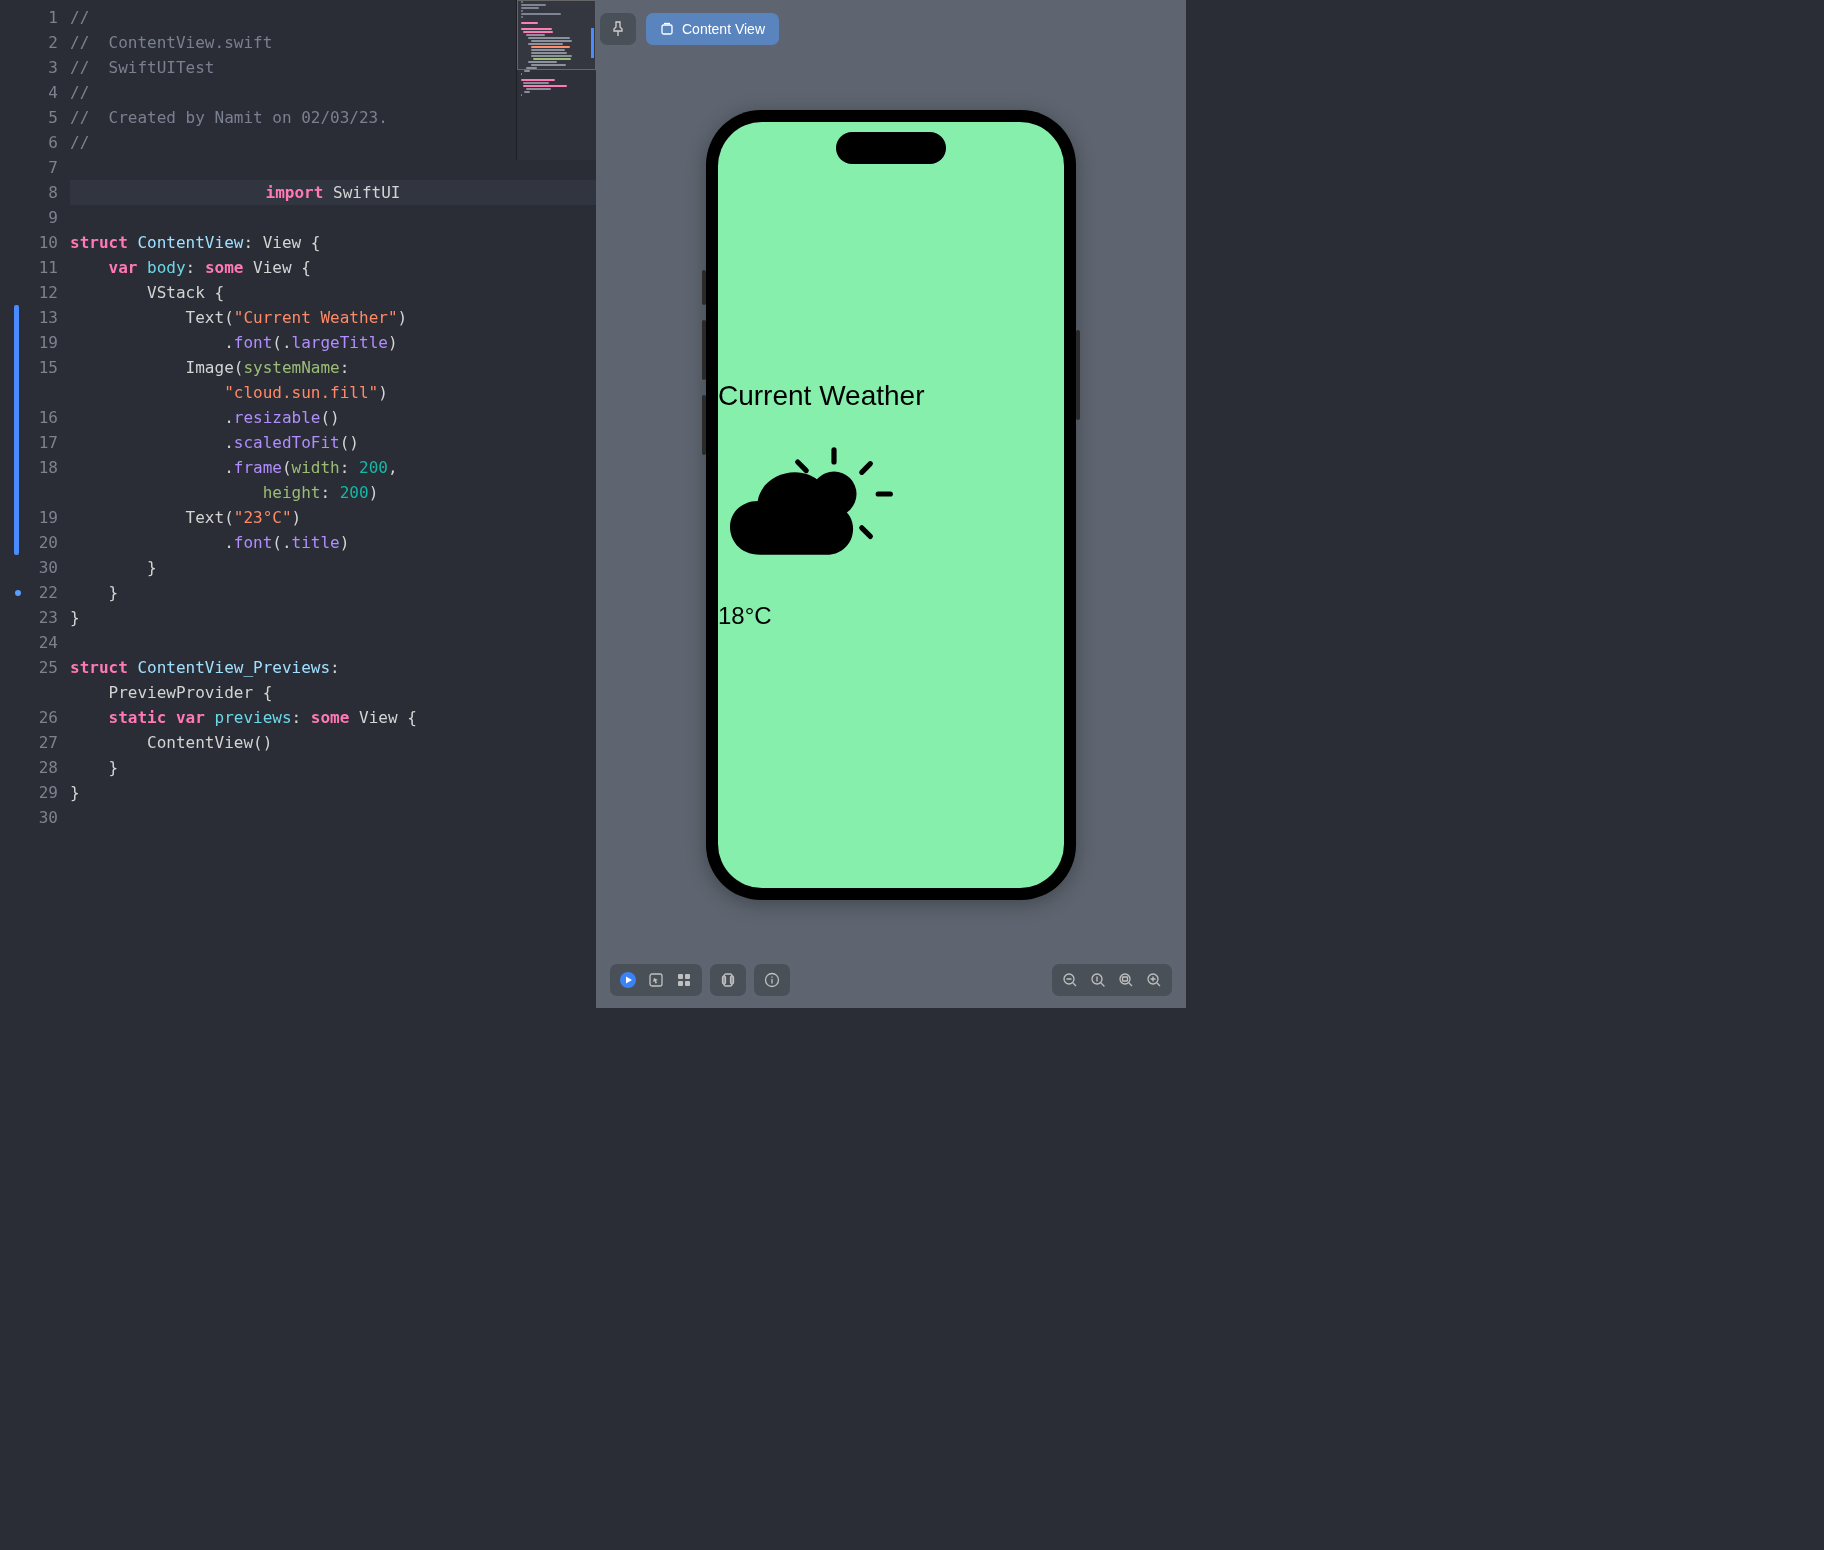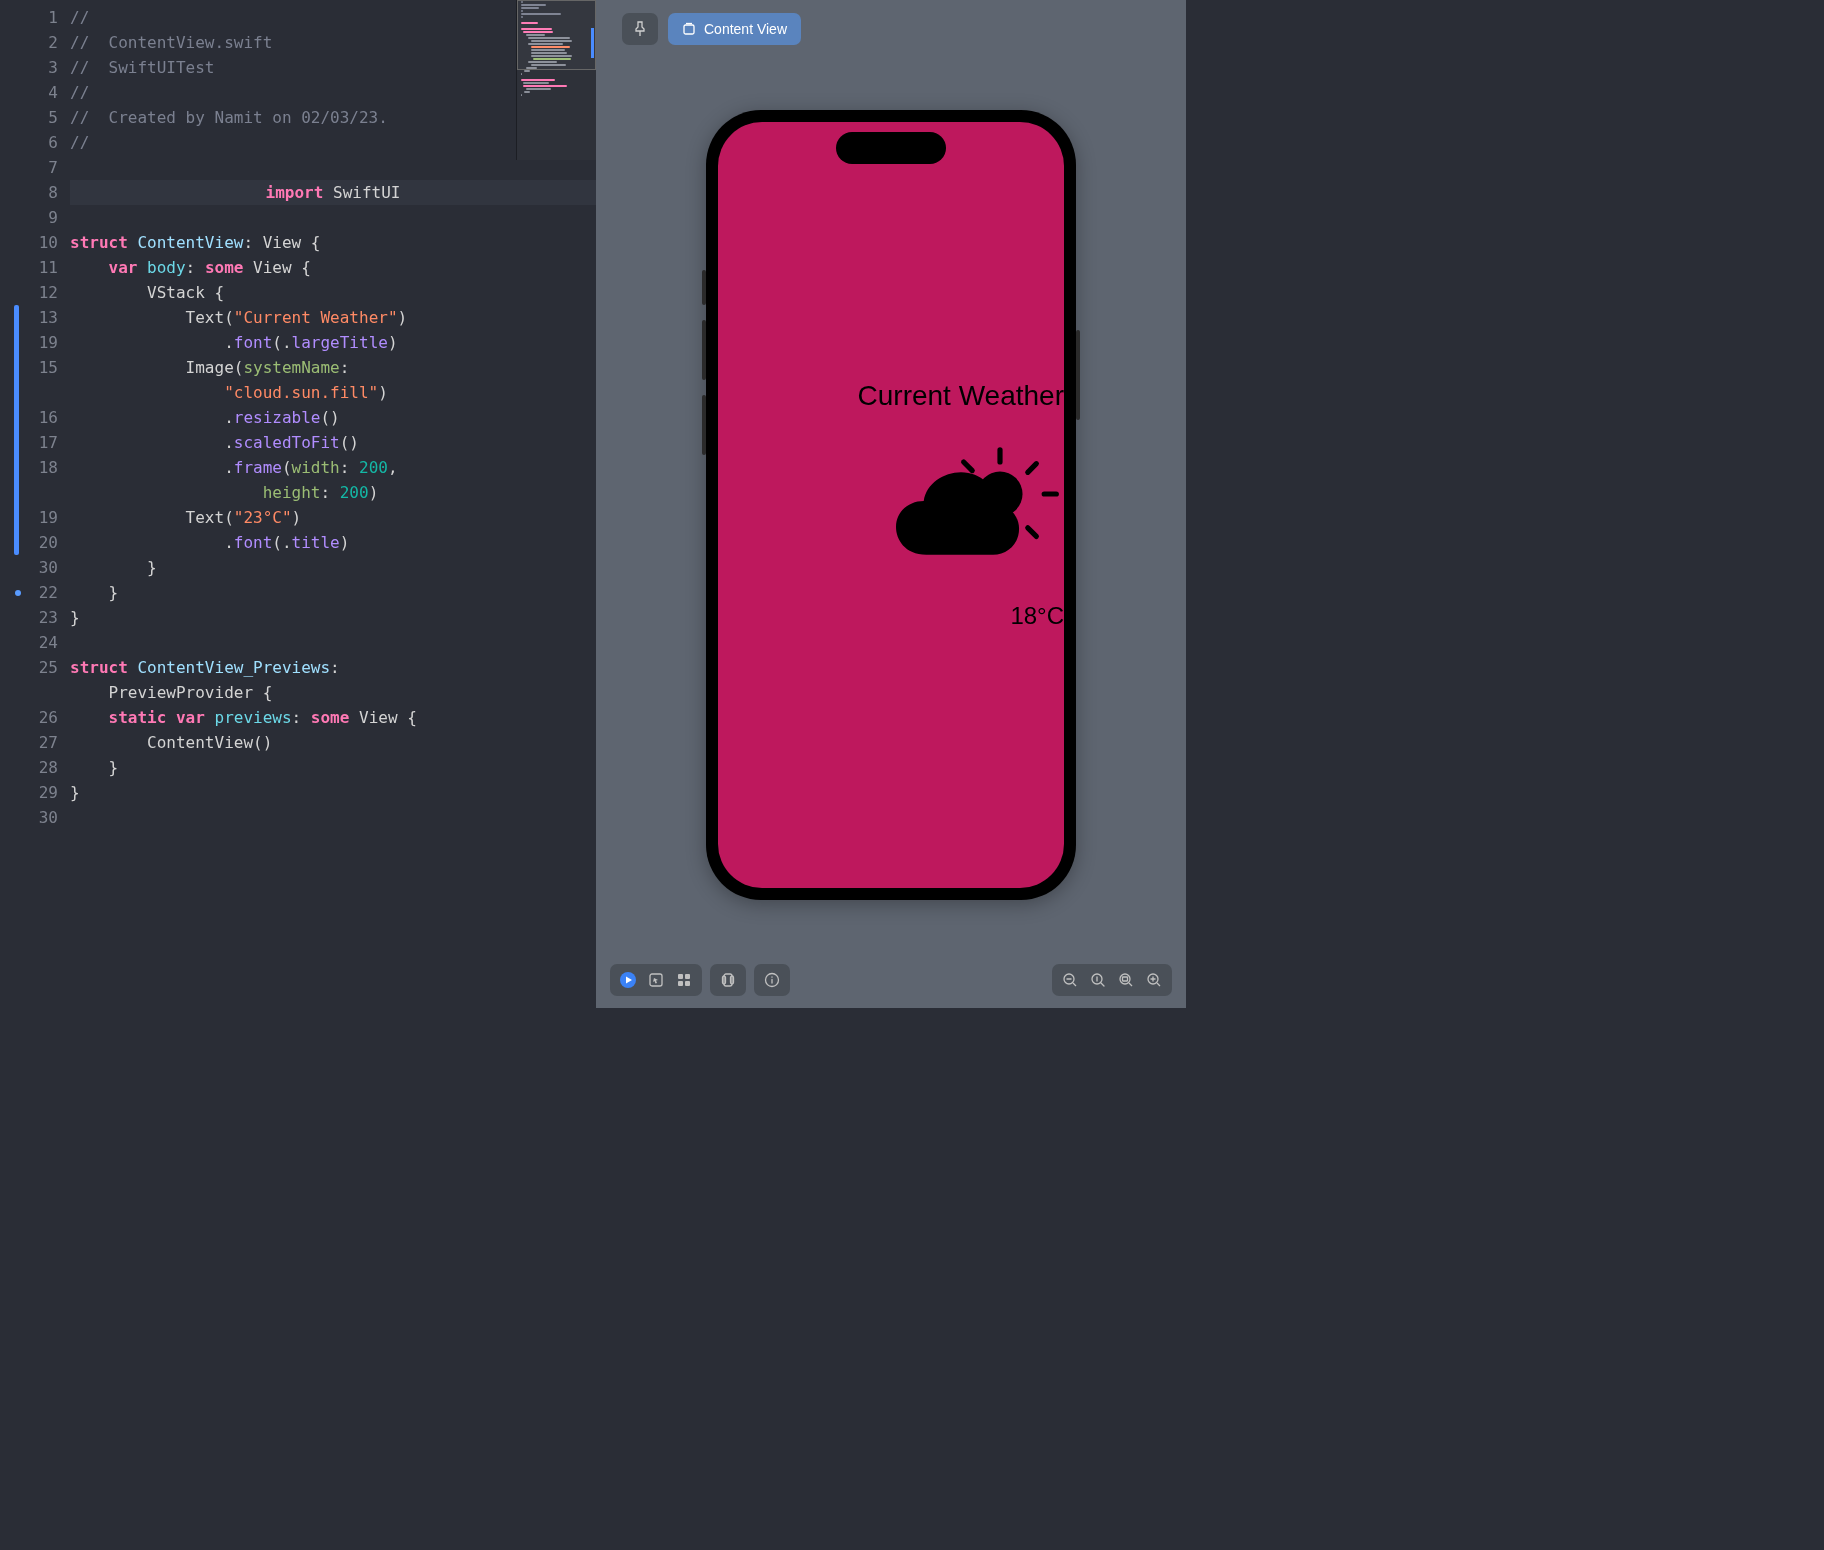--- a/index.html
+++ b/index.html
@@ -107,21 +107,21 @@
   flex: 1;
   background: #5e6570;
   position: relative;
   display: flex;
   flex-direction: column;
 }
 .preview-toolbar {
   height: 58px;
   display: flex;
   align-items: center;
-  padding: 0 26px;
+  padding: 0 4px;
   gap: 10px;
 }
 .pin-btn {
   width: 36px;
   height: 32px;
   background: #4a5058;
   border-radius: 7px;
   display: flex;
   align-items: center;
   justify-content: center;
@@ -157,26 +157,26 @@
   box-shadow: 0 4px 20px rgba(0,0,0,0.3);
 }
 .phone-side-btn {
   position: absolute;
   background: #2a2a2a;
   border-radius: 2px;
 }
 .phone-screen {
   width: 100%;
   height: 100%;
-  background: #be185d;
+  background: #86efac;
   border-radius: 44px;
   position: relative;
   display: flex;
   flex-direction: column;
-  align-items: flex-end;
+  align-items: flex-start;
   justify-content: center;
   overflow: hidden;
 }
 .dynamic-island {
   position: absolute;
   top: 10px;
   left: 50%;
   transform: translateX(-50%);
   width: 110px;
   height: 32px;

